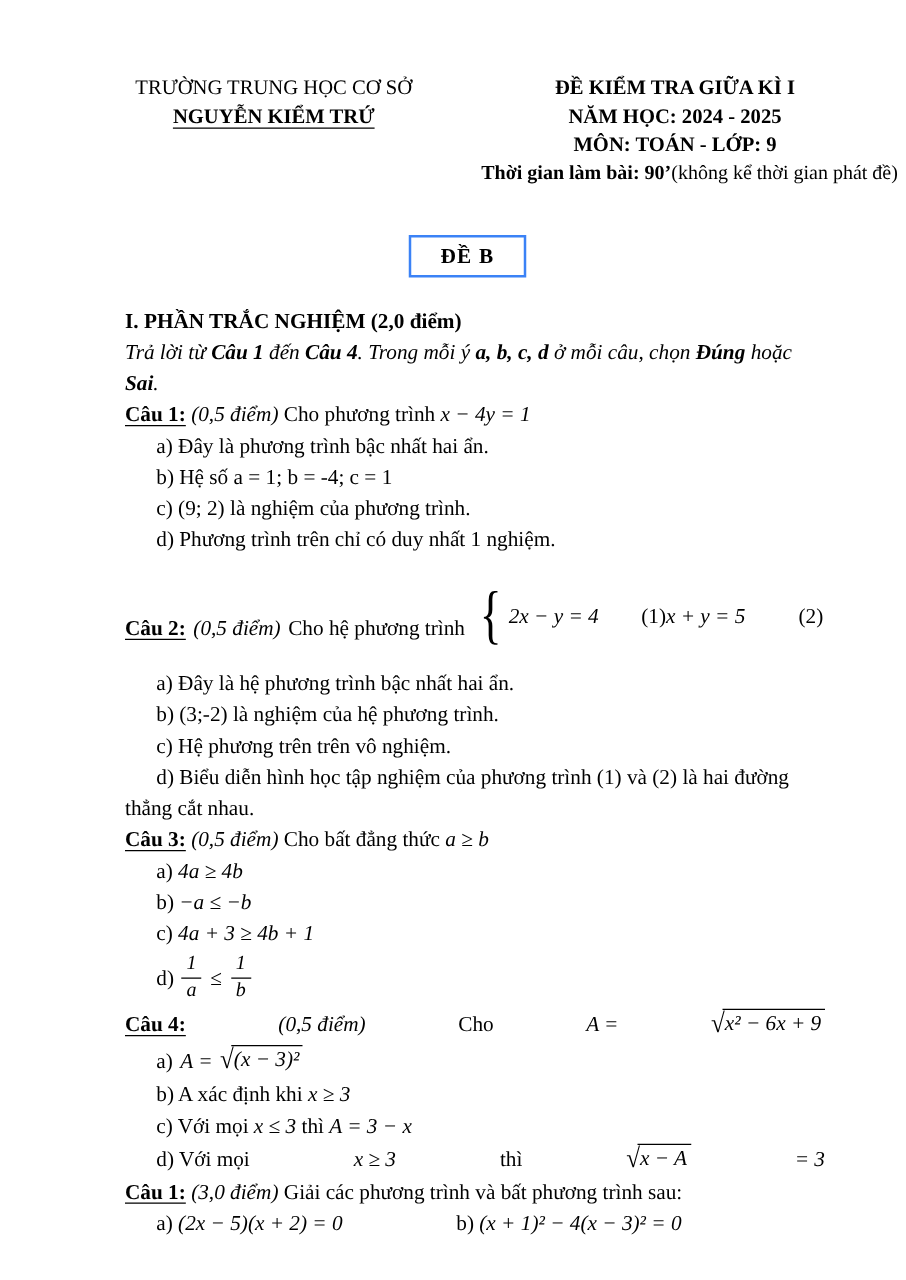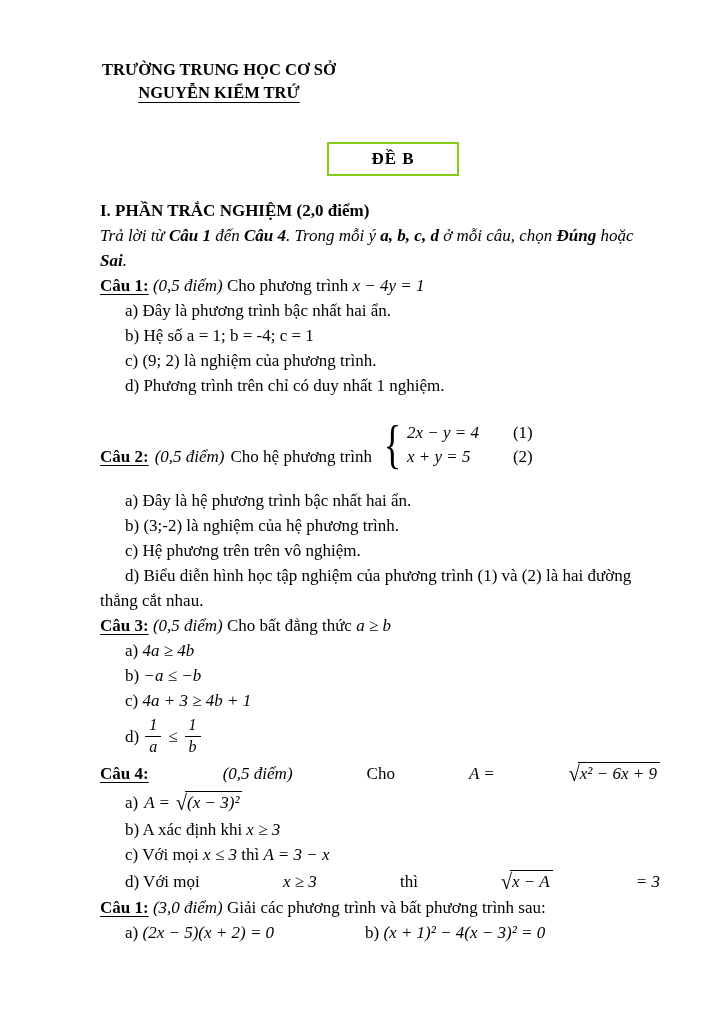--- a/index.html
+++ b/index.html
@@ -11,30 +11,30 @@
     font-size:17px;
     overflow:hidden;
     position:relative;
   }
   .page { position:absolute; inset:0; padding:58px 65px 0 100px; }
 
   
   .header { display:flex; justify-content:space-between; align-items:flex-start; margin-right:-35px; }
   .hleft  { width:238px; text-align:center; line-height:23px; font-size:16.5px; }
   .hl1 { font-weight:normal; }
-  .hl2 { font-weight:bold; }
+  .hl2 { font-weight:normal; }
   .hl3 { font-weight:bold; text-decoration:underline; text-underline-offset:4px; }
   .hright { width:310px; text-align:center; line-height:23px; font-size:16.5px; font-weight:bold; }
   .htime  { font-weight:normal; white-space:nowrap; font-size:16px; }
   .htime .tbold { font-weight:bold; }
 
   
   .exam-box {
-    width:132px; height:34px;
-    border:2px solid #84cc16;
+    width:94px; height:34px;
+    border:2px solid #3b82f6;
     margin:38px 0 0 227px;
     display:flex; align-items:center; justify-content:center;
     font-weight:bold; letter-spacing:1px;
   }
 
   
   .content { margin-top:22px; width:560px; line-height:25px; }
   p { margin:0; }
   .sec-title { font-weight:bold; }
   .sec2-title { font-weight:bold; margin-top:16px; }
@@ -44,21 +44,21 @@
   .qlabel { font-weight:bold; text-decoration:underline; text-underline-offset:3px; }
   .pts { font-style:italic; }
   .math { font-style:italic; white-space:nowrap; }
   .item { padding-left:25px; }
   .item-wrap { padding-left:0; text-indent:25px; }
 
   
   .sysline { display:flex; align-items:flex-end; height:52px; margin:19px 0; }
   .system { display:inline-flex; align-items:center; margin-left:8px; }
   .brace { font-size:52px; font-weight:400; line-height:0.85; transform:scaleX(0.7); display:inline-block; }
-  .eqs { display:flex; flex-direction:column; line-height:24px; margin-left:2px; }
+  .eqs { display:flex; flex-direction:row; line-height:24px; margin-left:2px; }
   .eqrow { display:flex; }
   .eqrow .eq { font-style:italic; min-width:96px; }
   .eqrow .eqtag { margin-left:10px; }
 
   
   .fracline { display:flex; align-items:center; height:46px; }
   .frac { display:inline-block; text-align:center; vertical-align:middle; line-height:1.15; font-style:italic; font-size:16px; }
   .frac .fnum { display:block; border-bottom:1.4px solid #000; padding:0 4px 1px; }
   .frac .fden { display:block; padding-top:1px; }
   .fop { margin:0 7px; font-style:normal; }
@@ -78,20 +78,28 @@
 </style>
 </head>
 <body>
 
 <div class="page">
 
   <div class="header">
     <div class="hleft">
       <div class="hl2">TRƯỜNG TRUNG HỌC CƠ SỞ</div>
       <div><span class="hl3">NGUYỄN KIỂM TRỨ</span></div>
+    </div>
+    <div class="hright">
+      <div>ĐỀ KIỂM TRA GIỮA KÌ I</div>
+      <div>NĂM HỌC: 2024 - 2025</div>
+      <div>MÔN: TOÁN - LỚP: 9</div>
+      <div class="htime">
+        <span class="tbold">Thời gian làm bài: 90’</span><span>(không kể thời gian phát đề)</span>
+      </div>
     </div>
   </div>
 
   <div class="exam-box">
     <span>ĐỀ B</span>
   </div>
 
   <div class="content">
 
     <p class="sec-title">I. PHẦN TRẮC NGHIỆM (2,0 điểm)</p>

